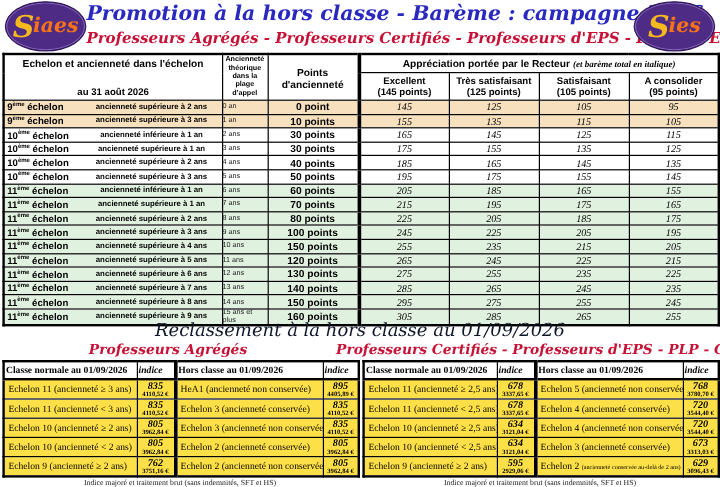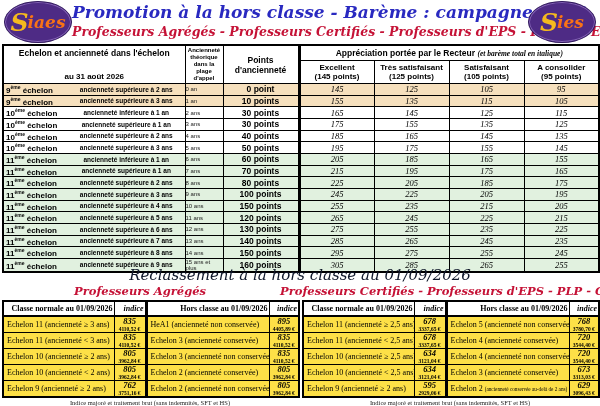--- a/index.html
+++ b/index.html
@@ -58,21 +58,21 @@
   .recl-sub.left{width:280px;}
   .recl-sub.right{width:320px;}
 
   
   .bt-wrap{position:absolute;top:300px;width:296px;}
   .bt-wrap.left{left:2px;}
   .bt-wrap.right{left:302px;}
   table.bt{border-collapse:collapse;table-layout:fixed;width:296px;border:2px solid #000;
            font-family:"Liberation Serif",serif;}
   .bt th,.bt td{border:1px solid #000;padding:0 1px;overflow:hidden;vertical-align:middle;}
-  .bt thead th{font-size:8px;font-weight:bold;height:13px;background:#fff;text-align:right;
+  .bt thead th{font-size:8px;font-weight:bold;height:13px;background:#fff;text-align:left;
                border-bottom:2px solid #000;}
   .bt thead th.indice{font-style:italic;}
   .bt tbody tr{height:16.2px;}
   .bt tbody td{background:#fde047;}
   .bt .lbl{font-size:8px;text-align:left;padding-left:3px;white-space:nowrap;}
   .bt .paren{font-size:8px;}
   .bt .paren.small{font-size:5.2px;}
   .bt .ind{text-align:center;}
   .bt .num{font-weight:bold;font-style:italic;font-size:8.5px;line-height:8.5px;}
   .bt .eur{font-weight:bold;font-size:5.5px;line-height:6px;}

